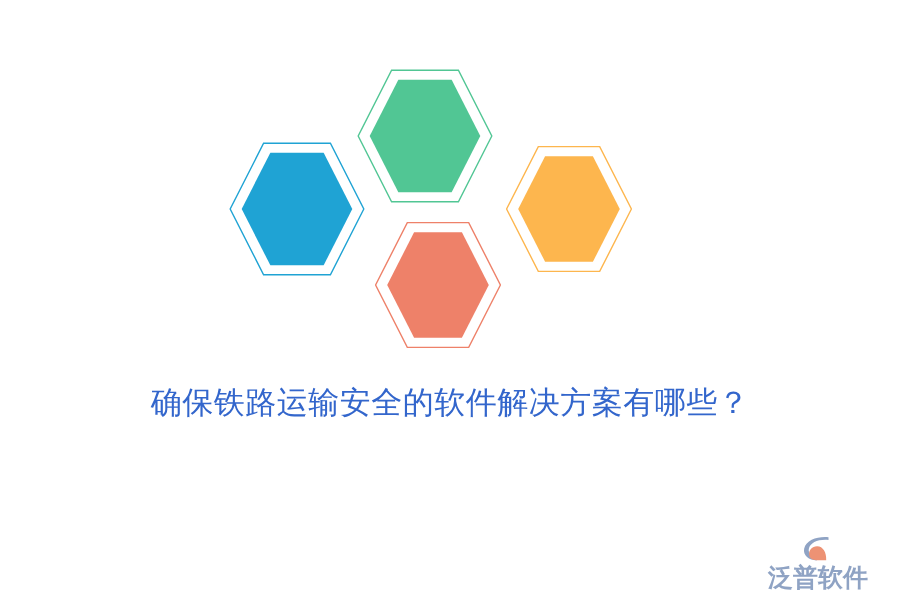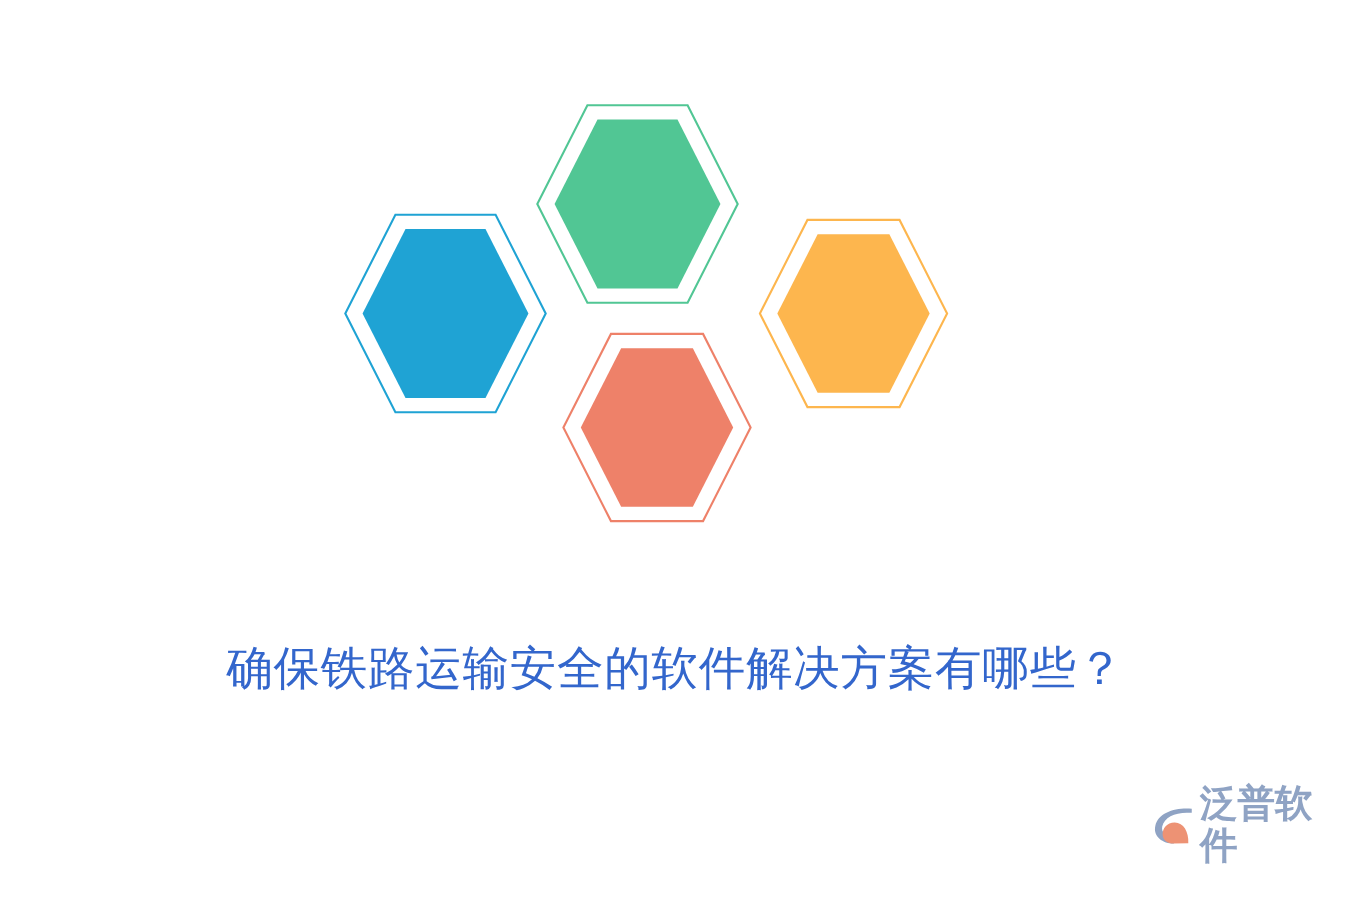--- a/index.html
+++ b/index.html
@@ -48,38 +48,37 @@
     text-align: center;
     font-family: "Liberation Serif", "DejaVu Serif", serif;
     font-size: 31px;
     line-height: 49px;
     letter-spacing: 0.5px;
     color: #3366cc;
     white-space: nowrap;
   }
   #headline .hl-line {
     display: block;
-    margin-top: 43px;
   }
 
   
   #brand {
     position: absolute;
     left: 768px;
     top: 533px;
     width: 126px;
     height: 56px;
     display: flex;
     flex-direction: column;
     align-items: flex-start;
     justify-content: flex-start;
   }
   #brand-top {
     display: flex;
-    flex-direction: row;
+    flex-direction: column;
     align-items: center;
     height: 34px;
   }
   #brand-mark {
     width: 30px;
     height: 28px;
     flex: 0 0 30px;
     margin-right: 2px;
   }
   #brand-name {

